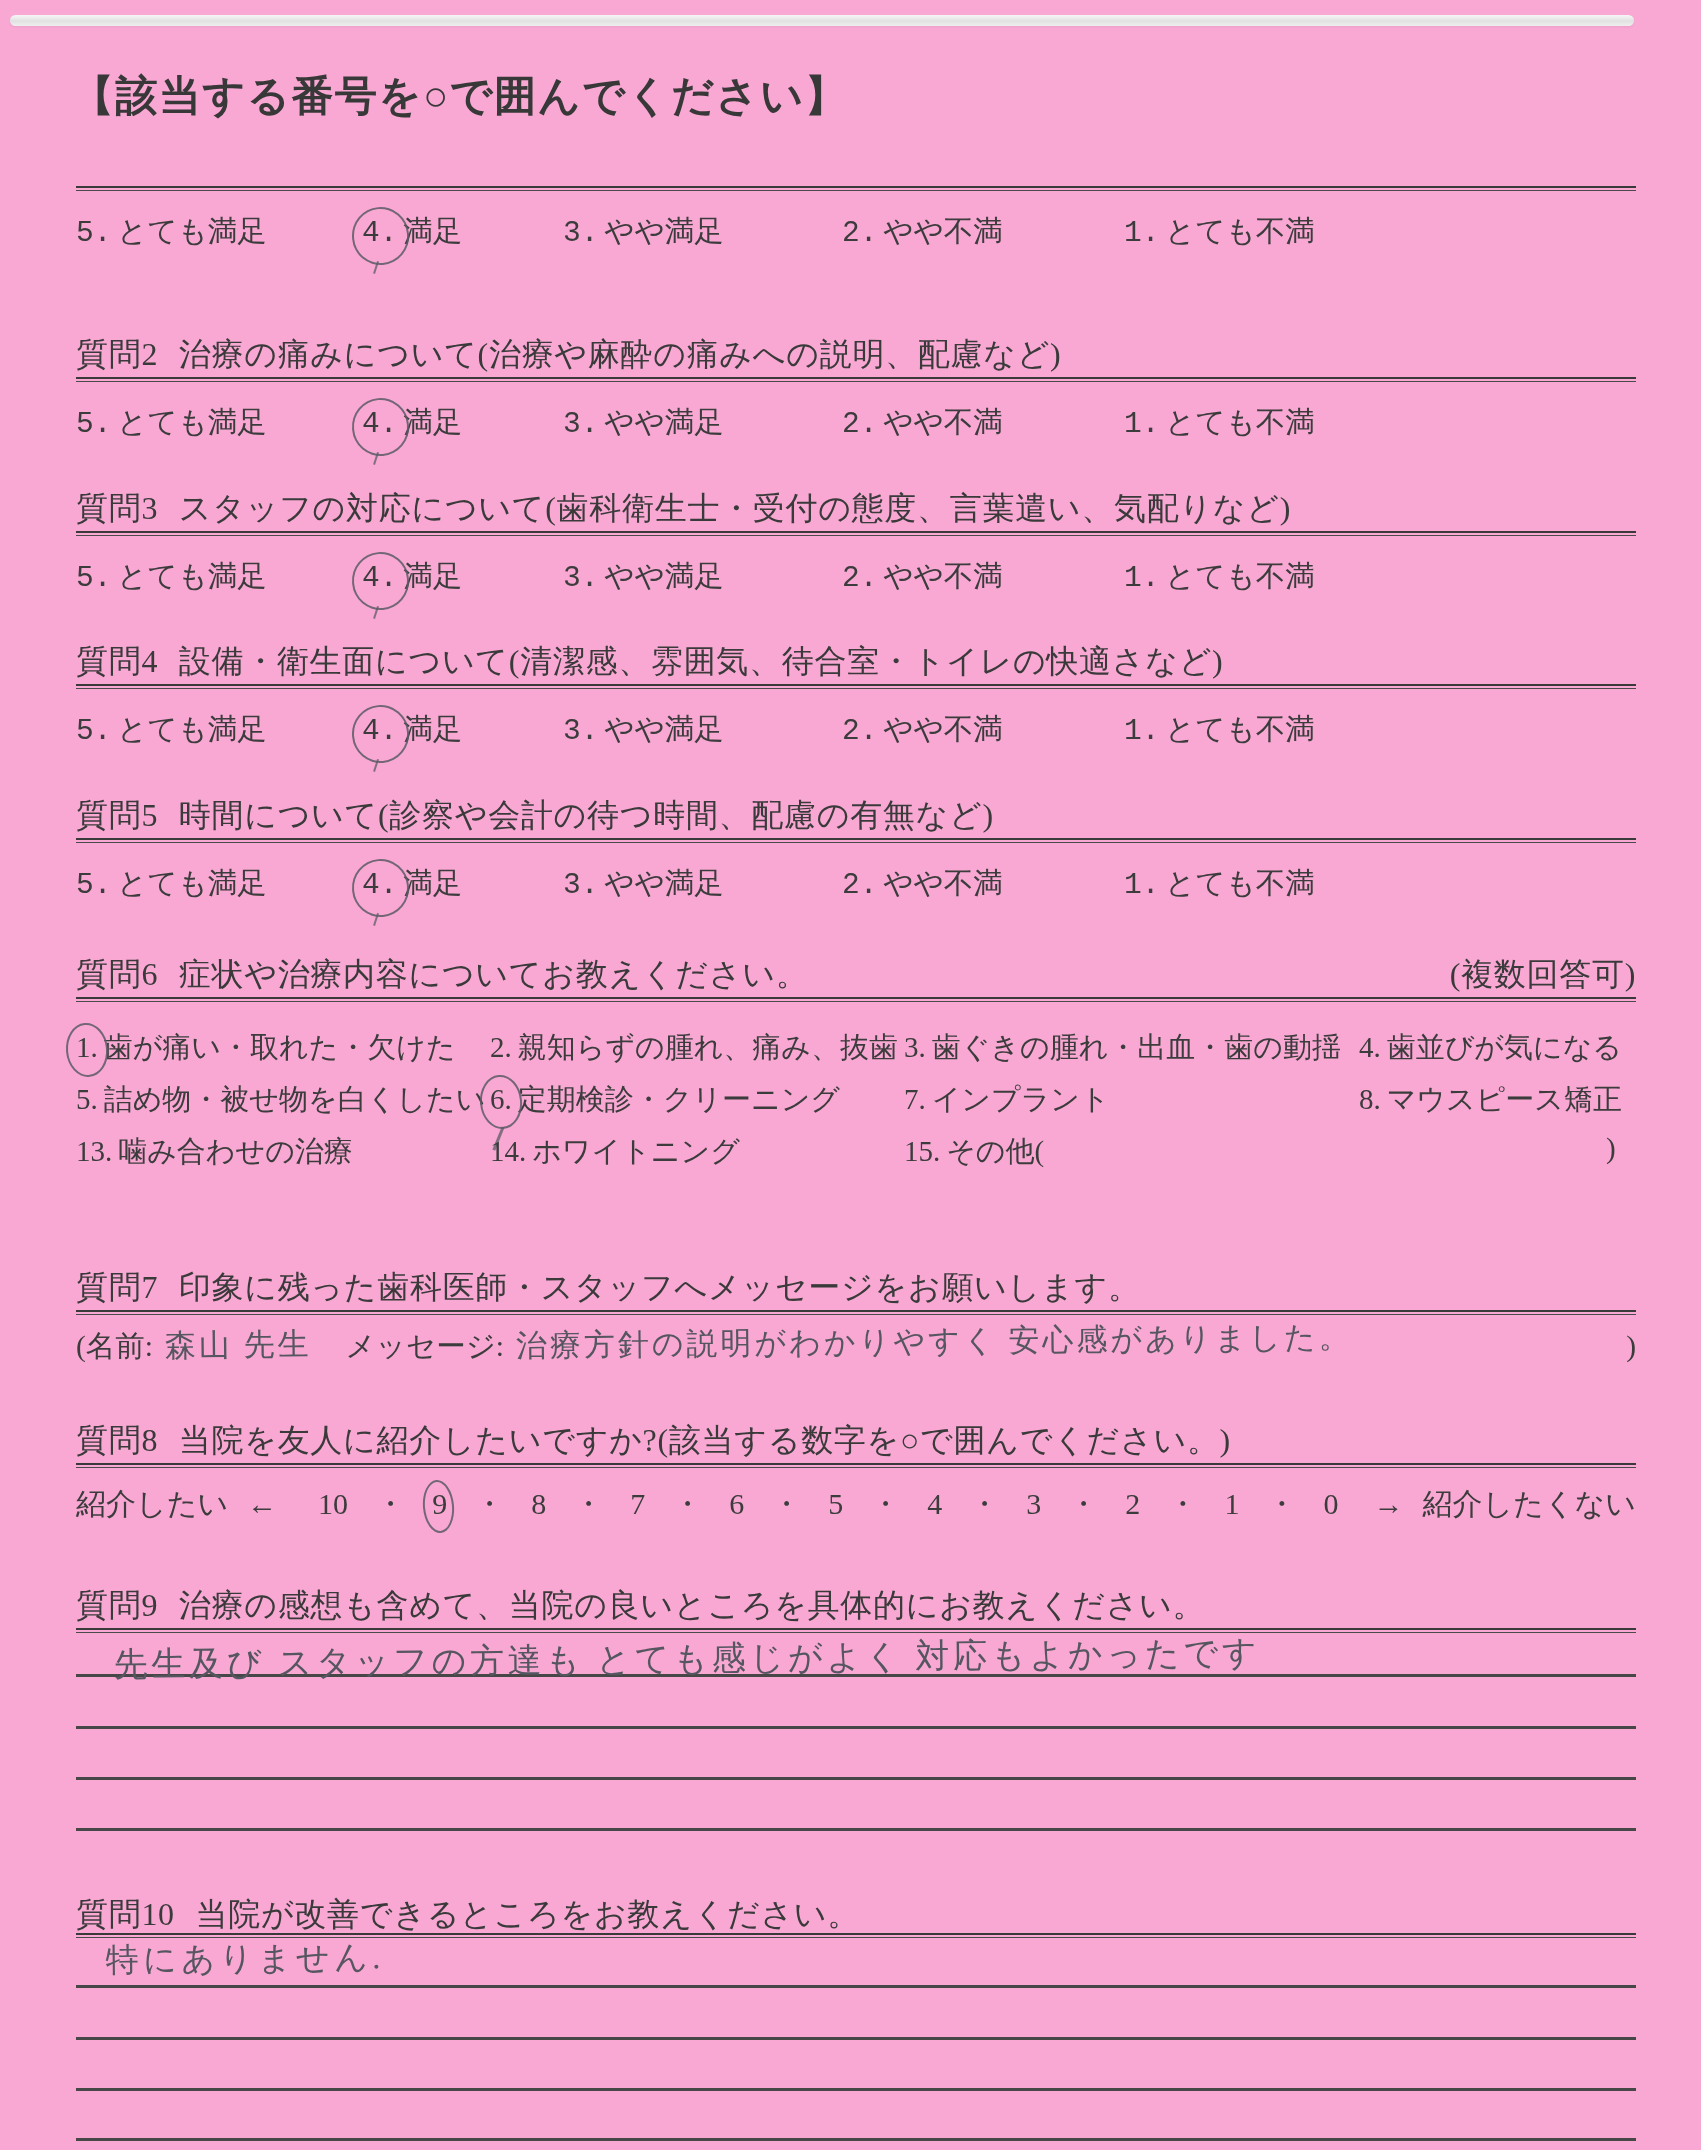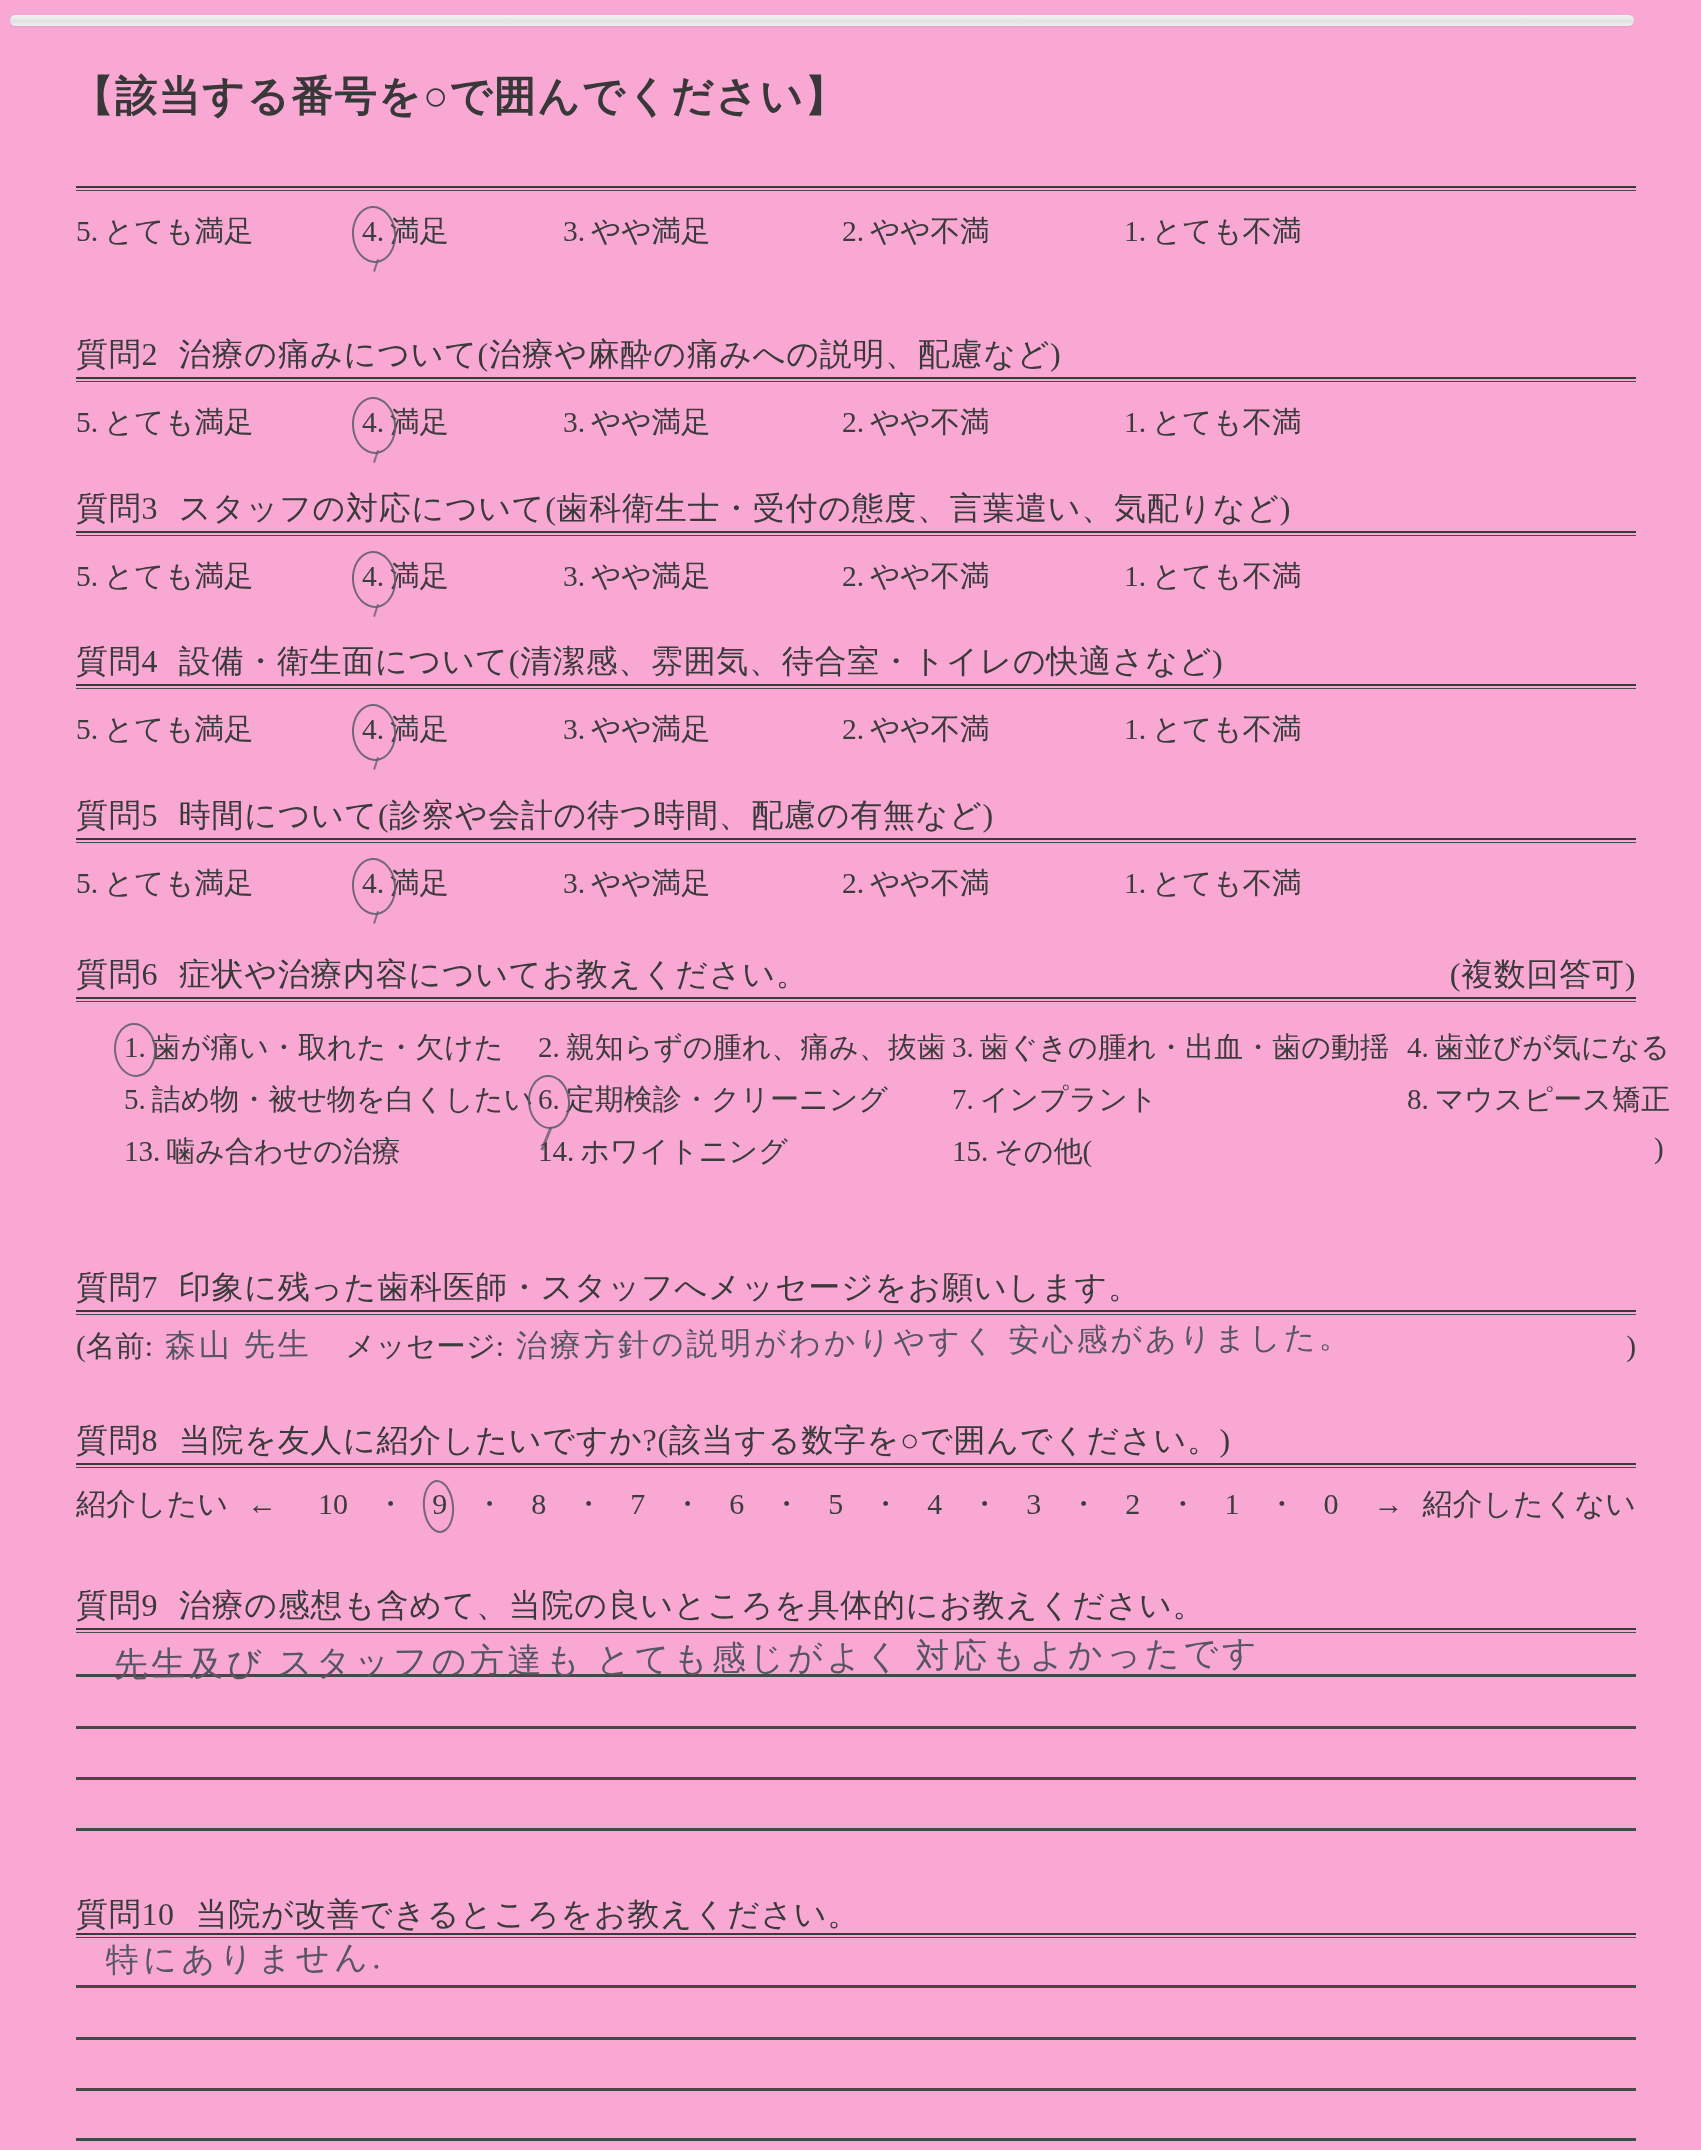--- a/index.html
+++ b/index.html
@@ -15,40 +15,40 @@
   .main-title {
     position:absolute; top:68px; left:72px; margin:0;
     font-size:42px; font-weight:600; letter-spacing:1.5px; color:#383838; white-space:nowrap;
   }
   .q-section { position:absolute; left:76px; width:1560px; }
   .q-title-row { font-size:32px; line-height:38px; letter-spacing:0.7px; white-space:nowrap; color:#3a3a3a; }
   .q-title-row.flex { display:flex; justify-content:space-between; align-items:baseline; }
   .q-label { margin-right:20.7px; }
   .q-rule { height:5.2px; margin-top:3.7px; border-top:2.2px solid #3a3a3a; border-bottom:1.5px solid #4a4a4a; box-sizing:border-box; }
   .rating-row { position:relative; height:52px; margin-top:13.3px; font-size:29.5px; }
-  .rating-opt { position:absolute; top:7.4px; white-space:nowrap; }
+  .rating-opt { position:absolute; top:7.4px; white-space:nowrap;font-family:Liberation Mono, monospace; }
   .num { margin-right:5.9px; }
   .pencil-circle { position:relative; display:inline-block; }
   .pencil-circle::before {
     content:""; position:absolute; border:2.6px solid rgba(92,92,102,.85);
     border-radius:50%; transform:rotate(-5deg); pointer-events:none;
   }
   .c-rating::before { left:-9.6px; right:-6.6px; top:-8.9px; bottom:-14.8px; }
   .c-rating::after {
     content:""; position:absolute; left:13.3px; bottom:-25px; width:2.2px; height:13.3px;
     background:rgba(92,92,102,.75); transform:rotate(18deg);
   }
   .c-q6::before { left:-9.6px; right:-4.4px; top:-8px; bottom:-12.6px; }
   .c-q6.tail::after {
     content:""; position:absolute; left:7.4px; bottom:-35px; width:2.6px; height:25px;
     background:rgba(92,92,102,.75); transform:rotate(22deg);
   }
   .c-q8::before { left:-9.6px; right:-6.6px; top:-6.6px; bottom:-12.6px; }
   .q6-rows { margin-top:19px; }
-  .q6-row { position:relative; height:52px; font-size:29px;margin-left:48px; }
+  .q6-row { position:relative; height:52px; font-size:29px; }
   .q6-cell { position:absolute; top:7.4px; white-space:nowrap; }
   .q6-col1 { left:0; } .q6-col2 { left:414px; } .q6-col3 { left:828px; } .q6-col4 { left:1283px; }
   .q6-close { left:1530px; }
   .hand { color:#565660; letter-spacing:3px; transform:rotate(-0.6deg); transform-origin:left bottom; }
   .q7-answer { margin-top:10.3px; display:flex; align-items:baseline; font-size:29.5px; white-space:nowrap; }
   .q7-name { font-size:31px; margin:0 34px 0 11.8px; }
   .q7-msg { font-size:31px; margin-left:11.8px; }
   .q7-close { margin-left:auto; }
   .q8-row { margin-top:16px; display:flex; align-items:baseline; font-size:30px; }
   .q8-arrow-l { margin-left:19px; }

